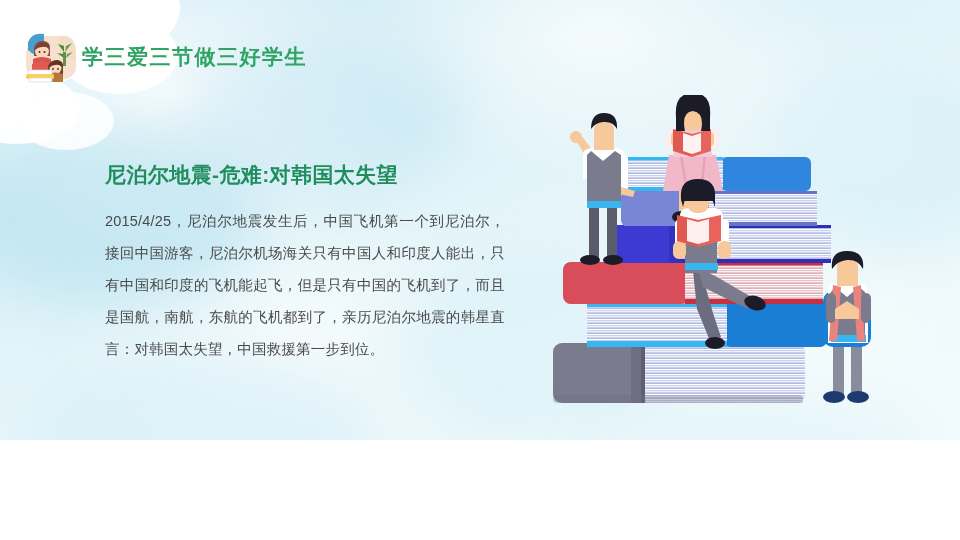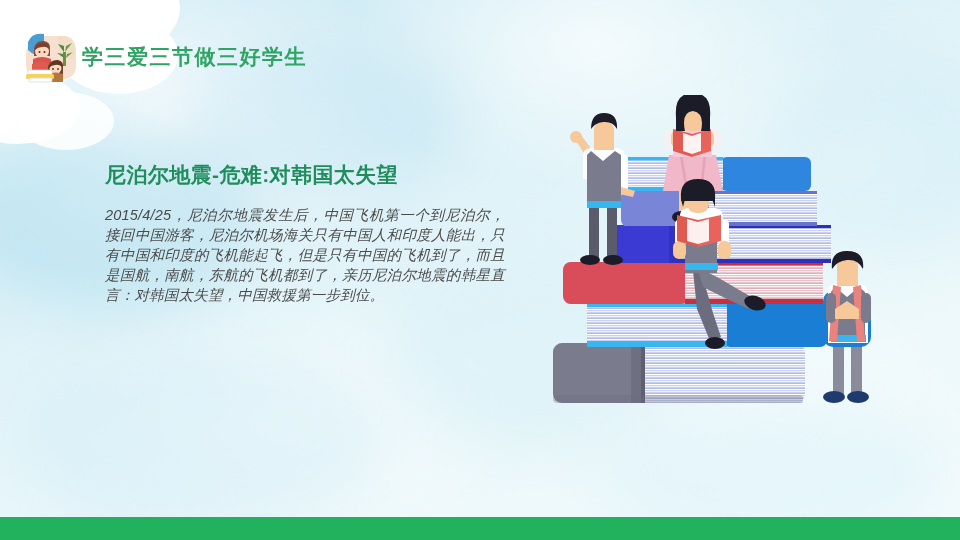--- a/index.html
+++ b/index.html
@@ -7,21 +7,21 @@
     padding: 0;
     width: 960px;
     height: 540px;
     overflow: hidden;
     font-family: "Liberation Sans", "DejaVu Sans", sans-serif;
   }
 
   #slide {
     position: relative;
     width: 960px;
-    height: 540px;
+    height: 440px;
     background:
       radial-gradient(ellipse 420px 260px at 18% 22%, rgba(255,255,255,0.85) 0%, rgba(255,255,255,0.0) 62%),
       radial-gradient(ellipse 380px 220px at 62% 8%, rgba(255,255,255,0.70) 0%, rgba(255,255,255,0.0) 65%),
       radial-gradient(ellipse 300px 200px at 88% 30%, rgba(255,255,255,0.55) 0%, rgba(255,255,255,0.0) 60%),
       radial-gradient(ellipse 400px 240px at 30% 78%, rgba(255,255,255,0.60) 0%, rgba(255,255,255,0.0) 60%),
       radial-gradient(ellipse 340px 200px at 78% 72%, rgba(255,255,255,0.50) 0%, rgba(255,255,255,0.0) 62%),
       linear-gradient(160deg, #cdeaf4 0%, #d9f0f7 28%, #e7f6fa 55%, #eef9fb 78%, #f3fbfd 100%);
     overflow: hidden;
   }
 
@@ -60,25 +60,24 @@
     font-weight: 700;
     letter-spacing: 0.4px;
     color: #1f8d5c;
     white-space: nowrap;
   }
   #content-body {
     position: absolute;
     left: 105px; top: 205px;
     width: 400px;
     font-size: 14.5px;
-    line-height: 20px;
+    line-height: 32px;
     color: #4a4a4a;
     text-align: justify;
     letter-spacing: 0.2px;
-    font-style: italic;
   }
 
   
   #footer-bar {
     position: absolute;
     left: 0; top: 517px;
     width: 960px; height: 23px;
     background: #22b15c;
   }
 

